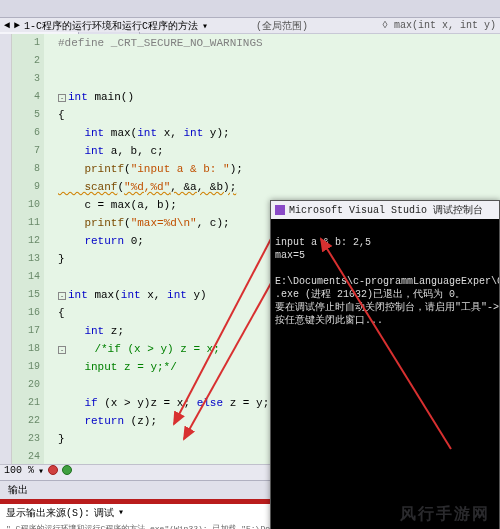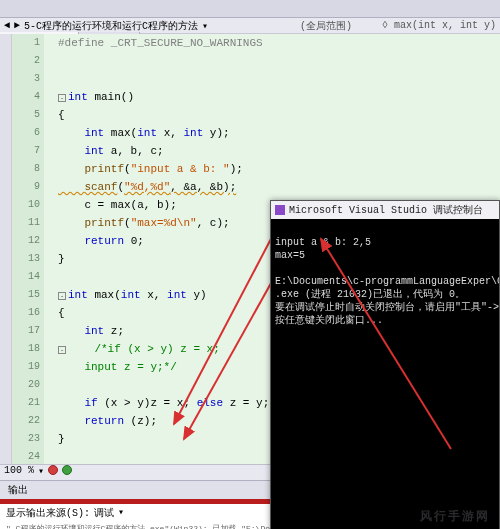--- a/index.html
+++ b/index.html
@@ -2,21 +2,21 @@
 <html><head>
 <meta charset="utf-8">
 <style>
   * { box-sizing: border-box; margin: 0; padding: 0; }
   body { font-family: Consolas, "Courier New", monospace; font-size: 11px; background: #e8e8f0; width: 500px; height: 529px; overflow: hidden; position: relative; }
   .tabs { display: flex; background: #d8d8e4; height: 18px; border-bottom: 1px solid #b0b0c0; }
   .tab { padding: 2px 12px; font-size: 10px; border-right: 1px solid #b0b0c0; background: #e0e0ec; cursor: pointer; margin-top: 32px; }
   .tab.active { background: #f5f5fa; }
   .toolbar { display: flex; align-items: center; background: #e8e8f0; height: 16px; font-size: 10px; padding: 0 4px; gap: 4px; border-bottom: 1px solid #c8c8d6; }
   .tb-label { white-space: nowrap; overflow: hidden; }
-  .tb-scope { margin-left: 88px; color: #555; }
+  .tb-scope { margin-left: 44px; color: #555; }
   .tb-func { margin-left: auto; color: #555; }
   .editor-wrap { display: flex; height: 430px; }
   .side-icons { width: 12px; background: #e0e0ea; border-right: 1px solid #ccc; }
   .gutter { width: 32px; background: #d8ead8; color: #6a8a6a; text-align: right; padding-right: 4px; font-size: 10px; line-height: 18px; }
   .code-area { flex: 1; background: #e6f5e6; font-size: 11px; line-height: 18px; padding-left: 14px; position: relative; }
   .code-line { white-space: pre; height: 18px; }
   .kw  { color: #0000c8; }
   .pp  { color: #808080; }
   .str { color: #c05000; }
   .fn  { color: #7a4a00; }
@@ -30,36 +30,36 @@
   .vs-icon { width:10px; height:10px; background:#8a4ac7; display:inline-block; }
   .console-body { color:#ddd; font-size:10px; padding:4px; line-height:13px; white-space:pre; overflow:hidden; height:calc(100% - 18px); position:relative; }
   .zoom-bar { background:#e8e8f0; border-top:1px solid #c0c0cc; height:16px; display:flex; padding:0 4px; font-size:10px; gap:4px; }
   .zoom-icon { width:10px;height:10px;border:1px solid #888;border-radius:50%; }
   .zoom-icon.red{background:#d04040;border-color:#a02020;}
   .zoom-icon.grn{background:#40a040;border-color:#207020;}
   .output-panel { background:#f5f5fa; border-top:1px solid #b0b0c0; height:48px; font-size:10px; }
   .out-tab { background:#e0e0ea; padding:2px 8px; border-bottom:5px solid #b91c1c; }
   .out-src { background:#fff; padding:2px 6px; display:flex; align-items:flex-start; gap:4px; }
   .out-body { background:#fff; padding:2px 6px; height:20px; overflow:hidden; color:#666; line-height:10px; font-size:8px; }
-  .watermark { position:absolute; bottom:4px; right:10px; color:rgba(120,120,130,.35); font-size:12px; font-weight:bold; letter-spacing:2px; pointer-events:none; }
+  .watermark { position:absolute; bottom:4px; right:10px; color:rgba(120,120,130,.35); font-size:16px; font-weight:bold; letter-spacing:2px; pointer-events:none; }
   .arrow-line { stroke:#d83030; stroke-width:2; }
   .arrow-head { fill:#d83030; }
 </style>
 </head>
 <body>
 
 <div class="tabs">
   <div class="tab active"><span>Main3.c</span> <span>×</span></div>
   <div class="tab">Main.c</div>
 </div>
 
 <div class="toolbar">
   <span>◄</span>
   <span>►</span>
-  <span class="tb-label">5-C程序的运行环境和运行C程序的方法</span>
+  <span class="tb-label">1-C程序的运行环境和运行C程序的方法</span>
   <span>▾</span>
   <span class="tb-scope">(全局范围)</span>
   <span class="tb-func">◊ <span>max(int x, int y)</span></span>
 </div>
 
 <div class="editor-wrap">
   <div class="side-icons"></div>
   <div class="gutter">
     <div>1</div>
       <div>2</div>

